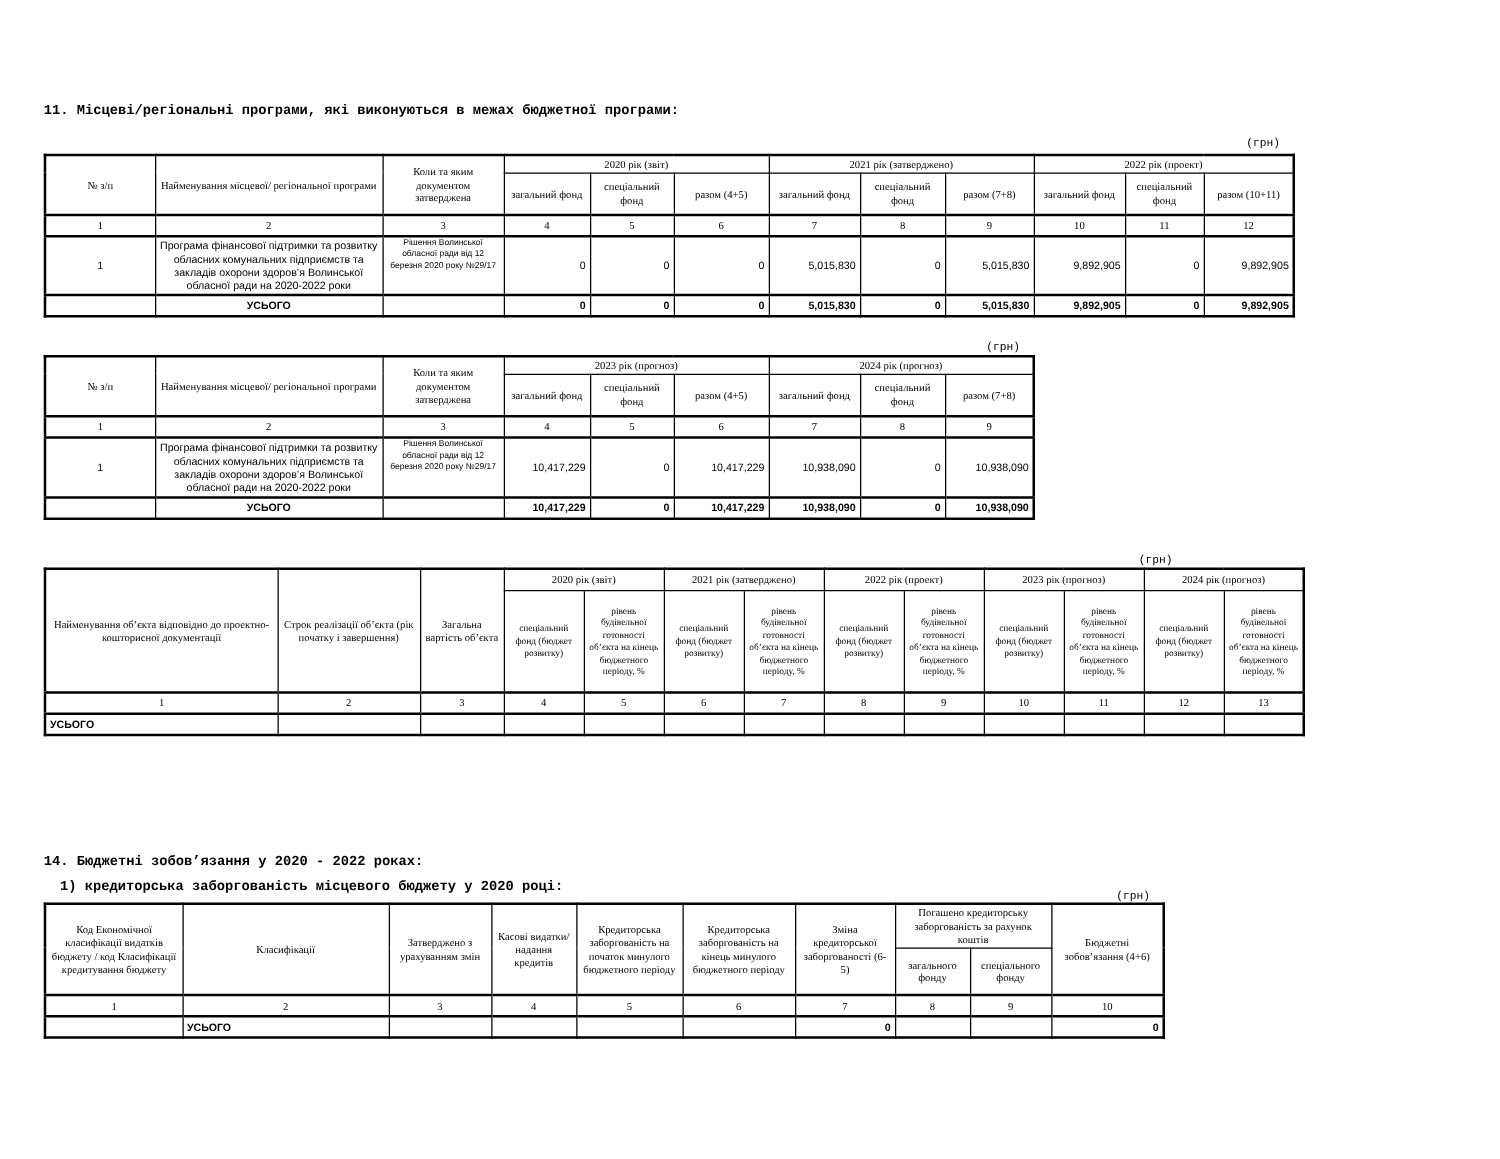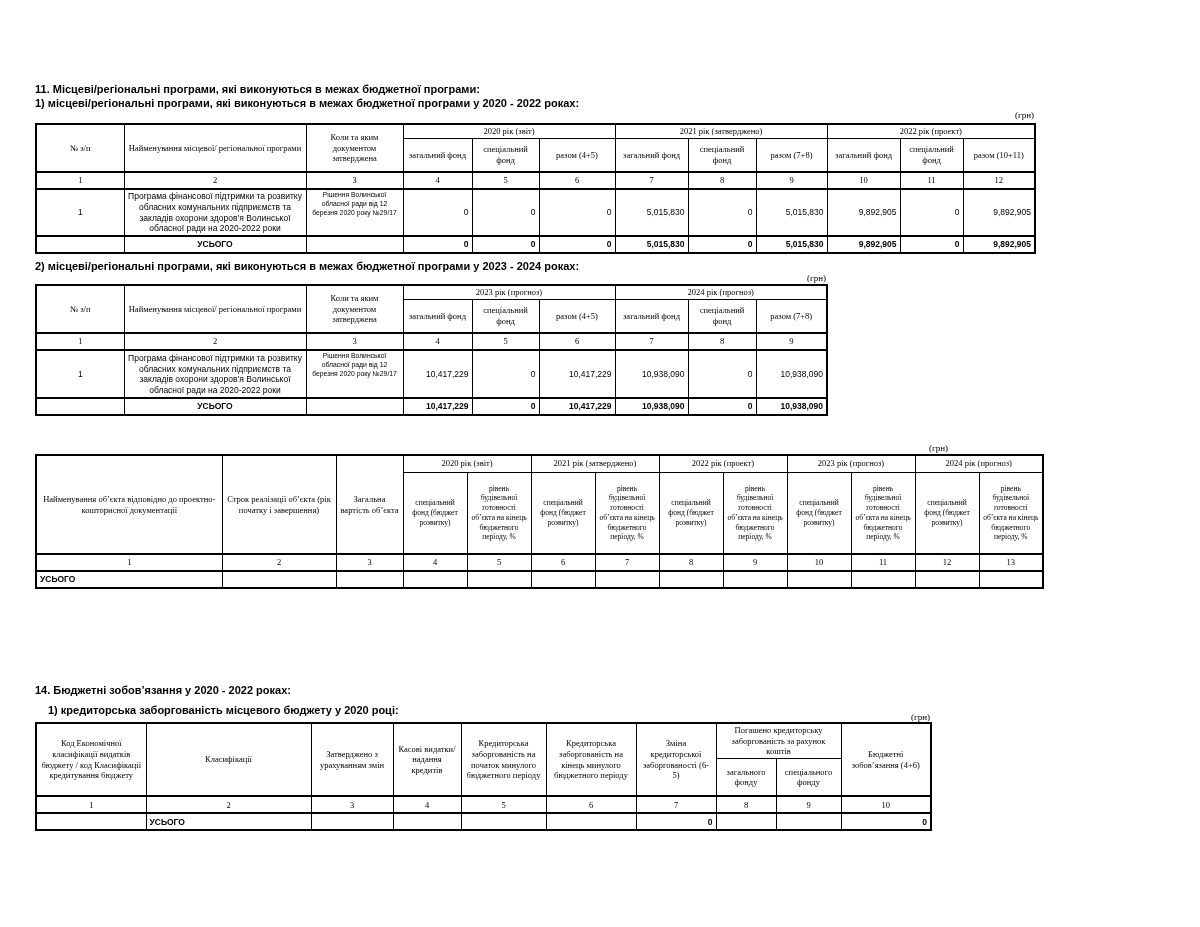--- a/index.html
+++ b/index.html
@@ -1,21 +1,21 @@
 <!DOCTYPE html>
 <html><head>
 <meta charset="utf-8">
 <style>
   html,body{margin:0;padding:0;background:#fff;}
   .page{position:relative;width:1200px;height:927px;background:#ffffff;color:#000;
         font-family:"Liberation Serif", serif;}
-  .heading{position:absolute;font-family:Liberation Sans, sans-serif;font-weight:bold;
+  .heading{position:absolute;font-family:Liberation Mono, monospace;font-weight:bold;
            font-size:11px;white-space:nowrap;color:#000;}
   .heading.wrap{white-space:normal;line-height:1.45;}
-  .grn{position:absolute;left:35px;font-size:9px;text-align:right;color:#000;}
+  .grn{position:absolute;left:25px;font-size:9px;text-align:right;color:#000;font-family:Liberation Mono, monospace;}
   table.t{position:absolute;left:35px;border-collapse:collapse;table-layout:fixed;
           background:#fff;font-size:8.5px;color:#000;border:2px solid #000;}
   table.t th, table.t td{border:1px solid #000;padding:1px 3px;font-weight:normal;
           text-align:center;vertical-align:middle;line-height:1.25;overflow:hidden;
           font-family:"Liberation Serif",serif;}
   table.t tr.nums td{border-top:2px solid #000;border-bottom:2px solid #000;height:13px;}
   table.t tr.total td{border-top:2px solid #000;font-family:"Liberation Sans",sans-serif;
           font-weight:bold;height:13px;}
   .sans{font-family:"Liberation Sans",sans-serif !important;}
   .num{text-align:right !important;font-family:"Liberation Sans",sans-serif !important;}
@@ -29,21 +29,20 @@
   tr.group3{height:17px;}
   tr.g4a{height:34px;}
   tr.g4b{height:38px;}
 </style>
 </head>
 <body>
 
 <div class="page">
 
   <div class="heading" style="top:83px;left:35px;">11. Місцеві/регіональні програми, які виконуються в межах бюджетної програми:</div>
-  <div class="heading" style="top:97px;left:35px;">1) місцеві/регіональні програми, які виконуються в межах бюджетної програми у 2020 - 2022 роках:</div>
   <div class="grn" style="top:110px;width:999px;">(грн)</div>
 
   <table class="t" style="top:123px;width:999px;">
     <colgroup>
       <col style="width:88px">
         <col style="width:182px">
         <col style="width:97px">
       <col style="width:69px">
         <col style="width:67px">
         <col style="width:76px">
@@ -112,21 +111,20 @@
       <td class="num">5,015,830</td>
       <td class="num">0</td>
       <td class="num">5,015,830</td>
       <td class="num">9,892,905</td>
       <td class="num">0</td>
       <td class="num">9,892,905</td>
     </tr>
   </tbody>
     </table>
 
-  <div class="heading" style="top:260px;left:35px;">2) місцеві/регіональні програми, які виконуються в межах бюджетної програми у 2023 - 2024 роках:</div>
   <div class="grn" style="top:273px;width:791px;">(грн)</div>
 
   <table class="t" style="top:284px;width:791px;">
     <colgroup>
       <col style="width:88px">
         <col style="width:182px">
         <col style="width:97px">
       <col style="width:69px">
         <col style="width:67px">
         <col style="width:76px">

